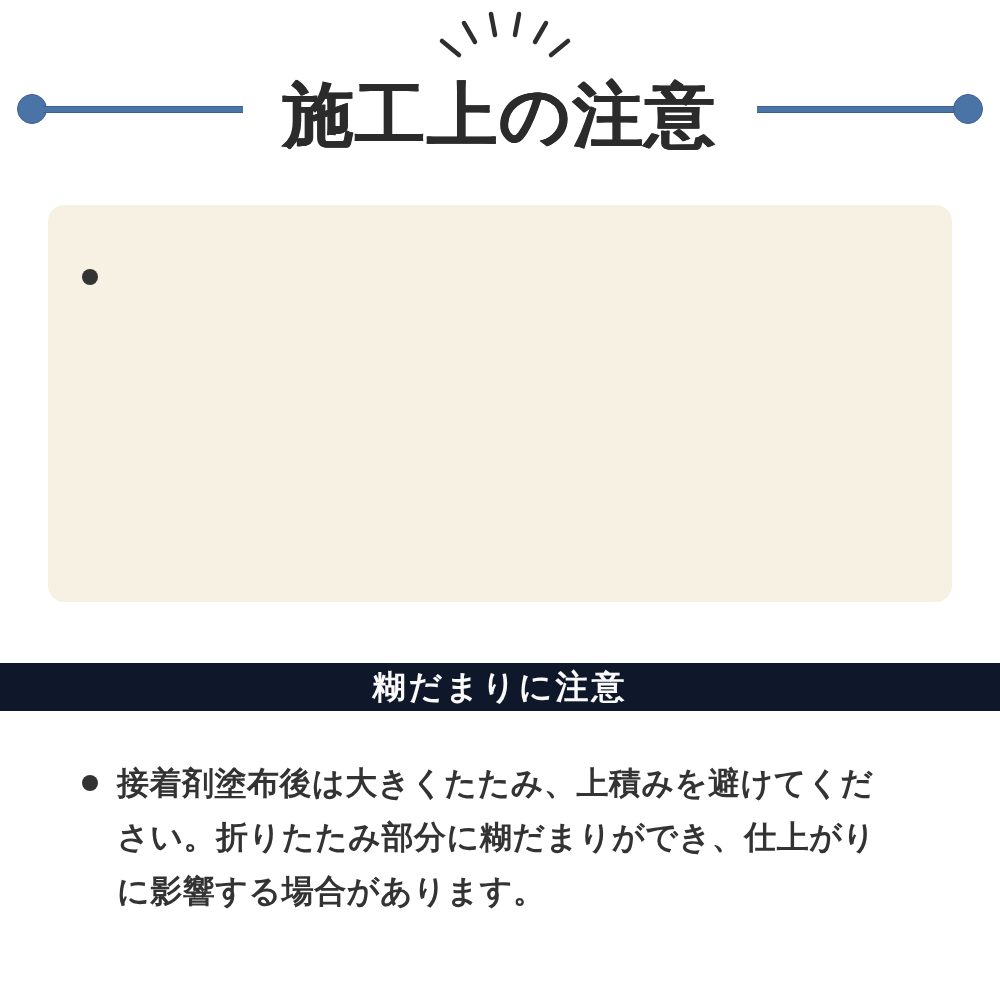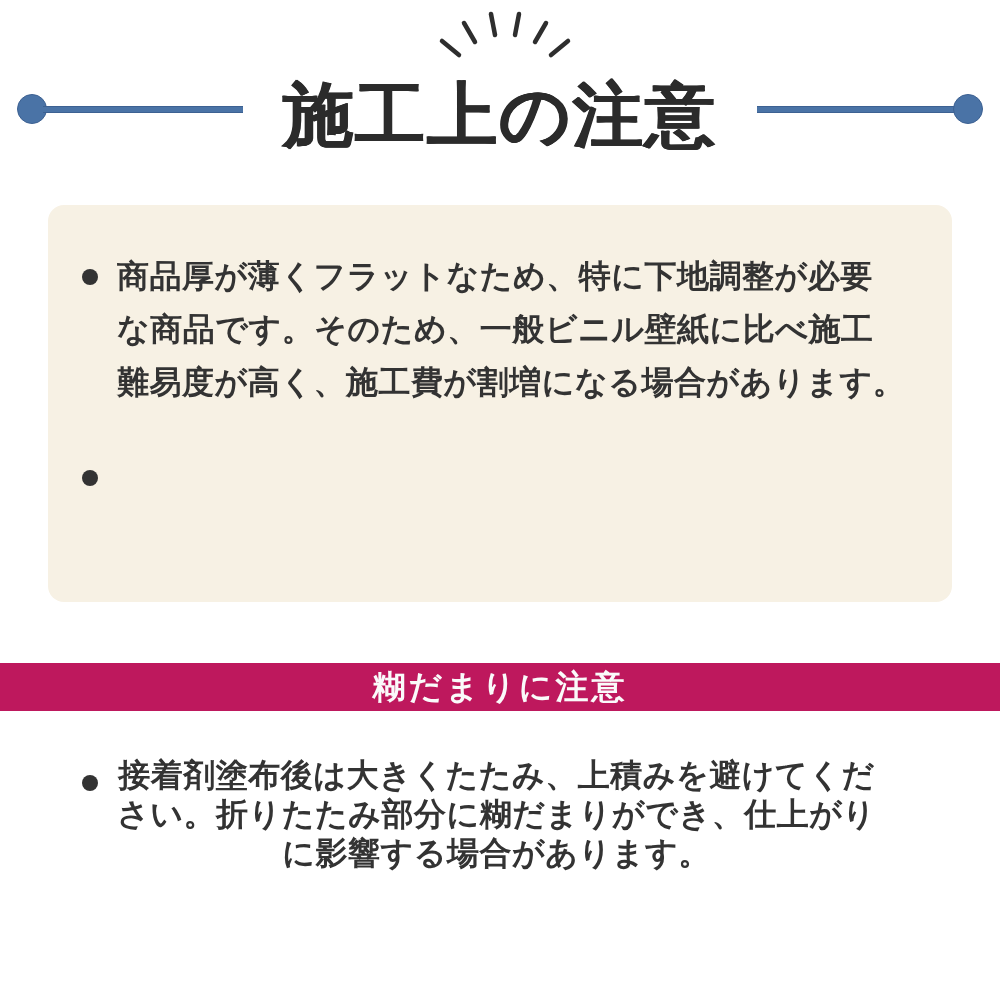--- a/index.html
+++ b/index.html
@@ -111,21 +111,21 @@
     white-space: pre-line;
   }
 
   
   .banner {
     position: absolute;
     left: 0;
     top: 663px;
     width: 1000px;
     height: 48px;
-    background: #be185d;
+    background: #0f172a;
     display: flex;
     align-items: center;
     justify-content: center;
   }
   .banner-label {
     font-size: 33px;
     font-weight: 700;
     letter-spacing: 3px;
     color: #fafafa;
   }
@@ -133,21 +133,21 @@
   
   .glue-section {
     position: absolute;
     left: 48px;
     top: 756px;
     width: 904px;
     box-sizing: border-box;
     padding-left: 34px;
     padding-right: 28px;
   }
-  .glue-section .b-text { line-height: 39px; text-align: center; }
+  .glue-section .b-text { line-height: 54px; }
 </style>
 </head>
 <body>
 
 <div class="page">
 
   <svg class="burst" viewBox="0 0 150 60" xmlns="http://www.w3.org/2000/svg">
     <g stroke="#2e2e2e" stroke-width="4.5" stroke-linecap="round">
       <line x1="12" y1="32" x2="29" y2="46"></line>
       <line x1="34" y1="14" x2="45" y2="33"></line>
@@ -166,26 +166,20 @@
   <h1 class="title">施工上の注意</h1>
 
   <div class="decor decor-right">
     <span class="bar"></span>
     <span class="dot"></span>
   </div>
 
   <section class="panel">
     <div class="bullet">
       <span class="b-dot"></span>
-      <p class="b-text">商品厚が薄くフラットなため、特に下地調整が必要
-な商品です。そのため、一般ビニル壁紙に比べ施工
-難易度が高く、施工費が割増になる場合があります。</p>
-    </div>
-    <div class="bullet">
-      <span class="b-dot"></span>
     </div>
   </section>
 
   <div class="banner">
     <span class="banner-label">糊だまりに注意</span>
   </div>
 
   <section class="glue-section">
     <div class="bullet">
       <span class="b-dot"></span>

